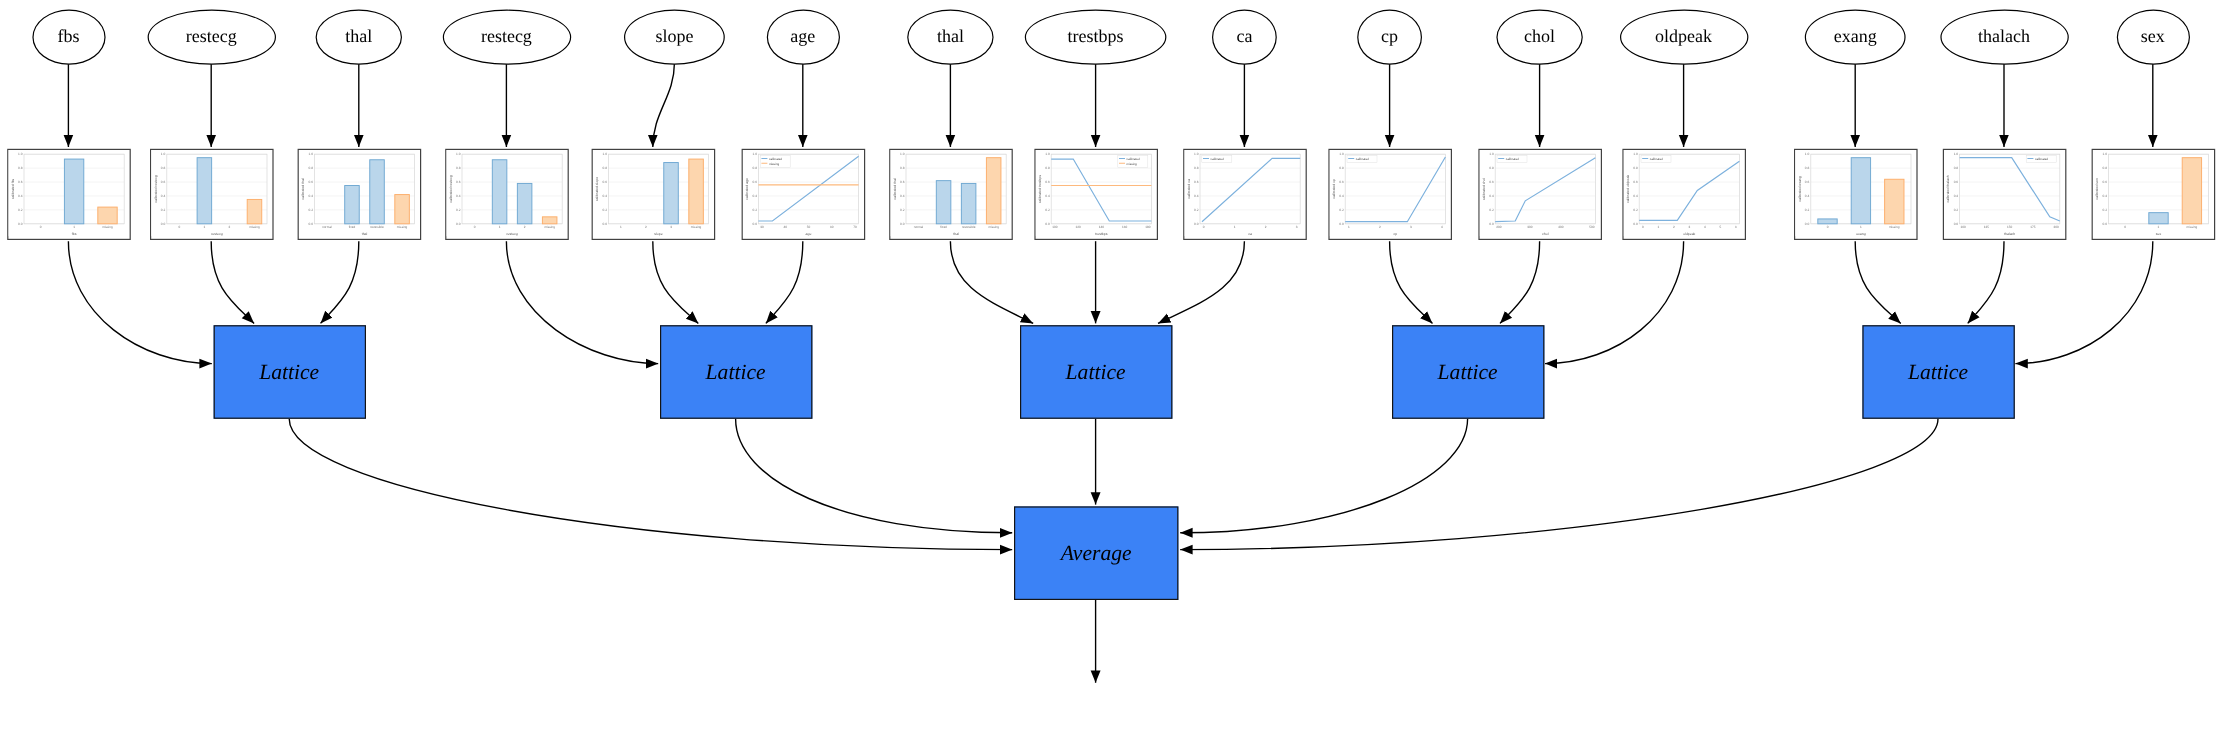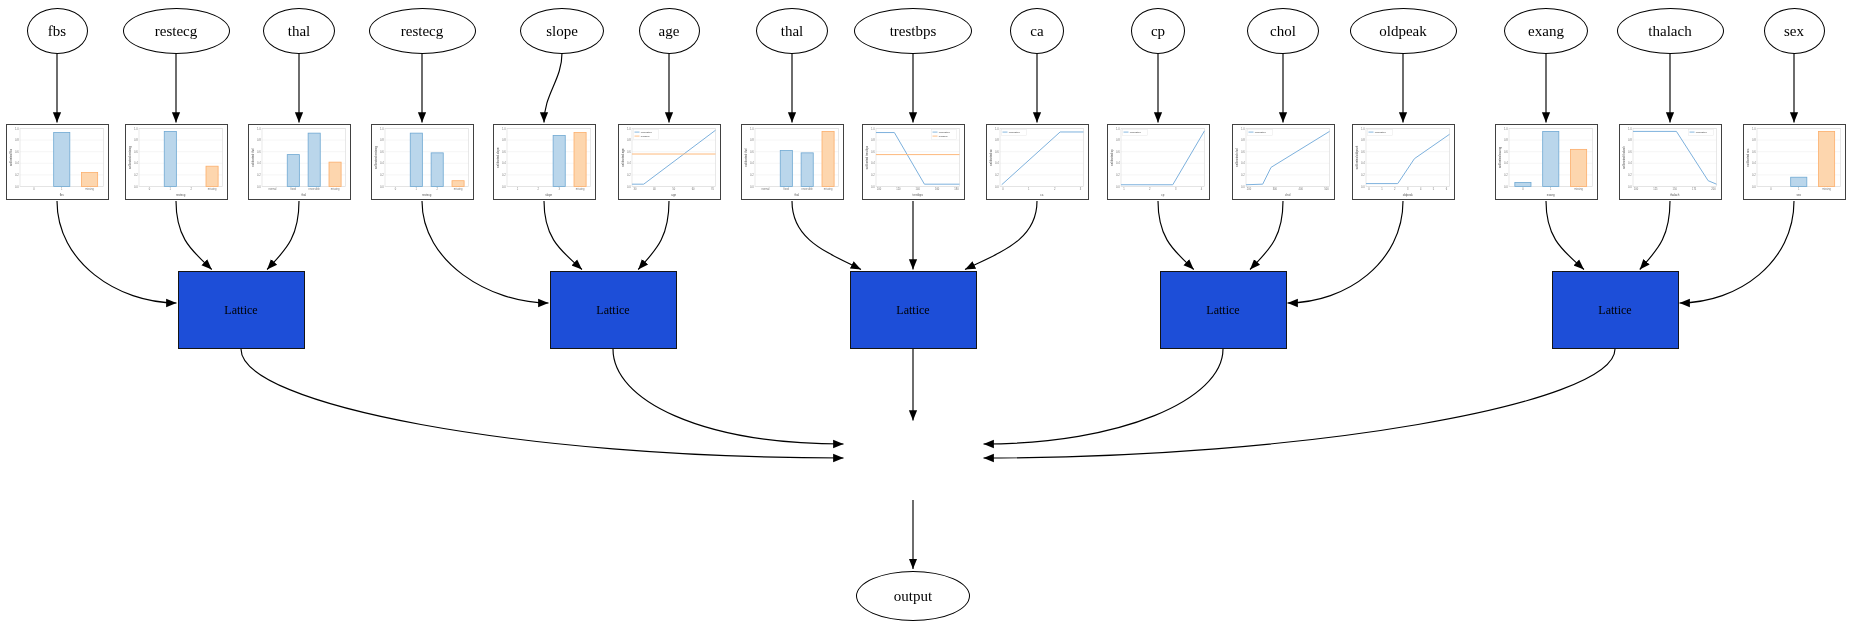--- a/index.html
+++ b/index.html
@@ -3,22 +3,22 @@
 <meta charset="utf-8">
 <style>
   html,body{margin:0;padding:0;background:#ffffff;}
   #diagram{position:relative;width:1849px;height:627px;background:#ffffff;overflow:hidden;
            font-family:"Liberation Serif","DejaVu Serif",serif;text-align:right;}
   #edges{position:absolute;left:0;top:0;width:1849px;height:627px;}
   .node-ellipse{position:absolute;border:1.4px solid #000;border-radius:50%;background:#fff;
     display:flex;align-items:center;justify-content:center;font-size:15px;color:#000;box-sizing:border-box;}
   .chart-node{position:absolute;border:1.7px solid #414141;background:#fff;box-sizing:border-box;}
   .chart-node svg{display:block;}
-  .box-node{position:absolute;border:1.5px solid #141414;background:#1d4ed8;box-sizing:border-box;
-    display:flex;align-items:center;justify-content:center;font-size:12px;color:#000;}
+  .box-node{position:absolute;border:1.5px solid #141414;background:#3b82f6;box-sizing:border-box;
+    display:flex;align-items:center;justify-content:center;font-size:18px;color:#000;font-style:italic;}
 </style>
 </head>
 <body>
 
 <div id="diagram">
   <svg id="edges" viewBox="0 0 1849 627" xmlns="http://www.w3.org/2000/svg">
     <defs>
       <marker id="arrow" viewBox="0 0 10 10" refX="10" refY="5" markerWidth="9" markerHeight="9" orient="auto">
         <path d="M0,1 L10,5 L0,9 Z" fill="#000"></path>
       </marker>
@@ -550,17 +550,17 @@
         <span>Lattice</span>
       </div>
       <div class="box-node" style="left: 1159.5px; top: 271px; width: 127px; height: 78px;">
         <span>Lattice</span>
       </div>
       <div class="box-node" style="left: 1551.5px; top: 271px; width: 127px; height: 78px;">
         <span>Lattice</span>
       </div>
     </div>
 
+  <div class="box-node" id="avg-box" style="left:845px;top:422px;width:137px;height:78px;">
+    <span>Average</span>
+  </div>
 
-  <div class="node-ellipse" id="output-ellipse" style="left:856px;top:571px;width:114px;height:50px;">
-    <span>output</span>
-  </div>
 </div>
 
 </body></html>

